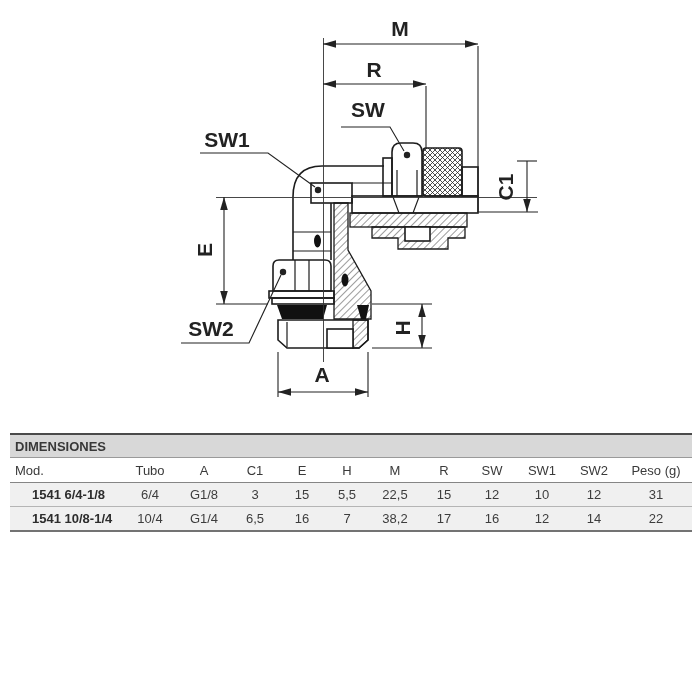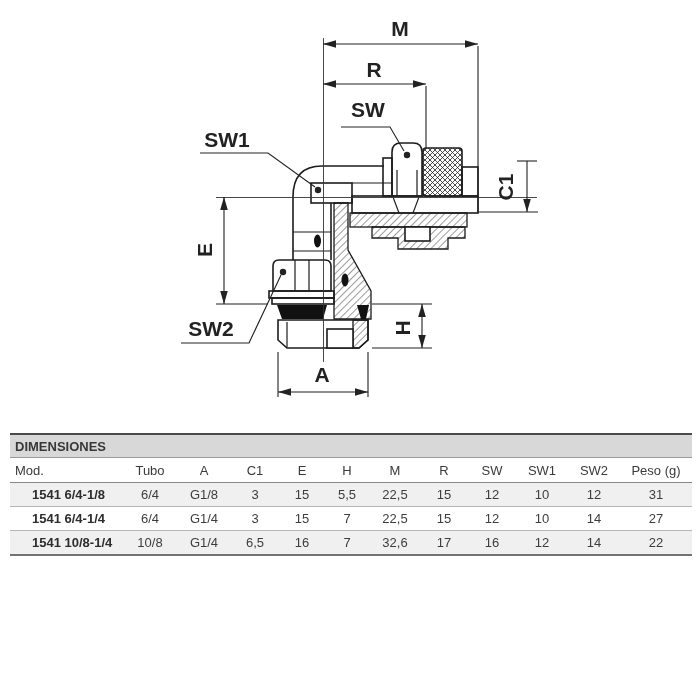--- a/index.html
+++ b/index.html
@@ -183,42 +183,28 @@
           <td>3</td>
           <td>15</td>
           <td>5,5</td>
           <td>22,5</td>
           <td>15</td>
           <td>12</td>
           <td>10</td>
           <td>12</td>
           <td>31</td>
         </tr>
-        <tr class="data-row">
-          <td>1541 6/4-1/4</td>
-          <td>6/4</td>
-          <td>G1/4</td>
-          <td>3</td>
-          <td>15</td>
-          <td>7</td>
-          <td>22,5</td>
-          <td>15</td>
-          <td>12</td>
-          <td>10</td>
-          <td>14</td>
-          <td>27</td>
-        </tr>
         <tr class="data-row alt last">
           <td>1541 10/8-1/4</td>
-          <td>10/8</td>
+          <td>10/4</td>
           <td>G1/4</td>
           <td>6,5</td>
           <td>16</td>
           <td>7</td>
-          <td>32,6</td>
+          <td>38,2</td>
           <td>17</td>
           <td>16</td>
           <td>12</td>
           <td>14</td>
           <td>22</td>
         </tr>
       </tbody>
     </table>
   </div>
 </div>

